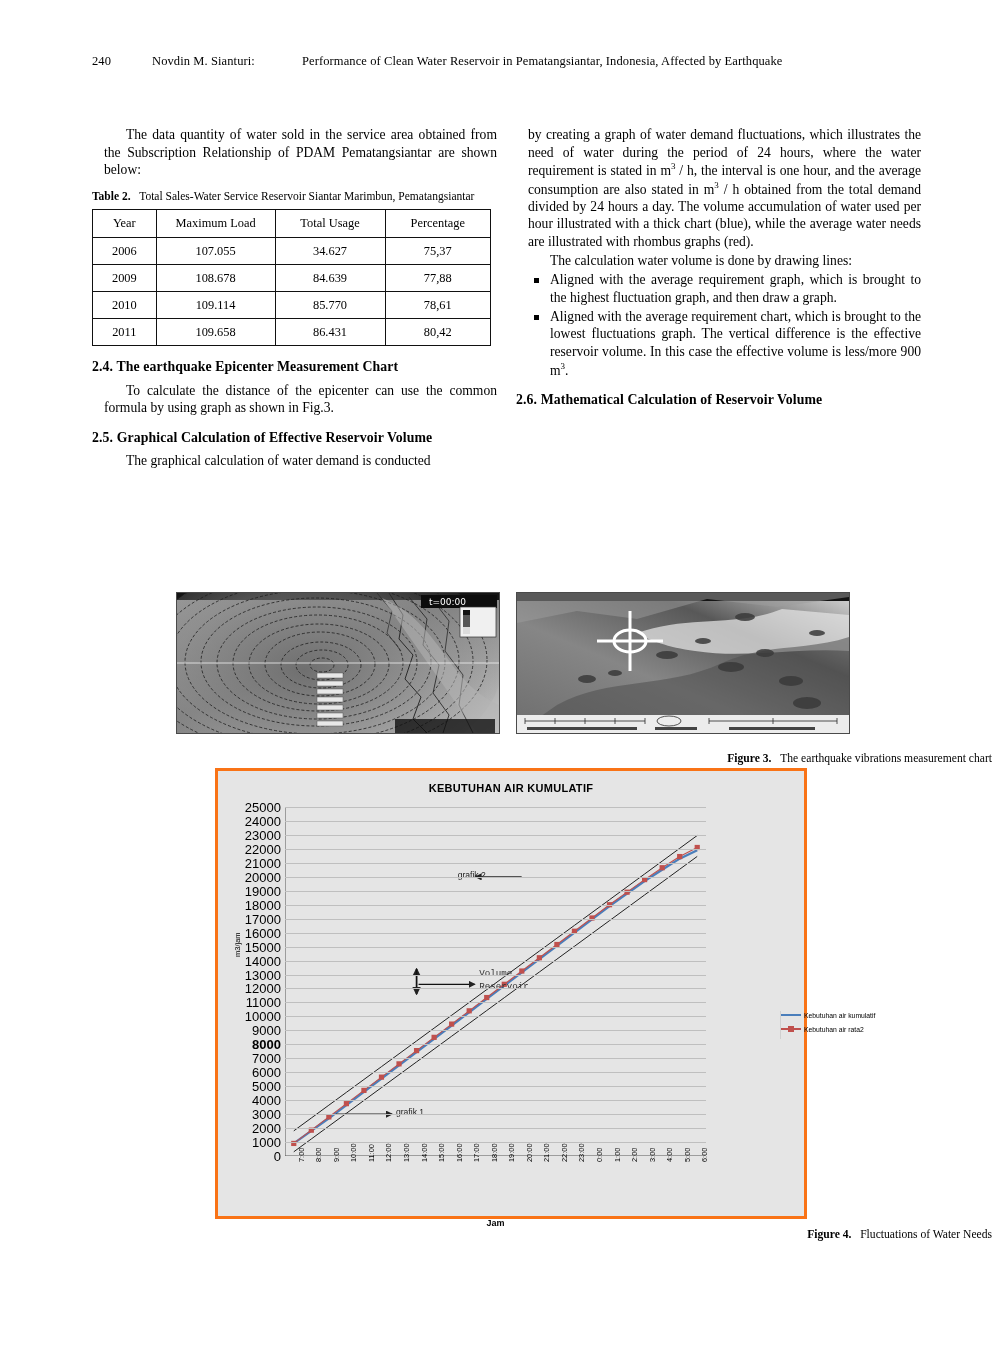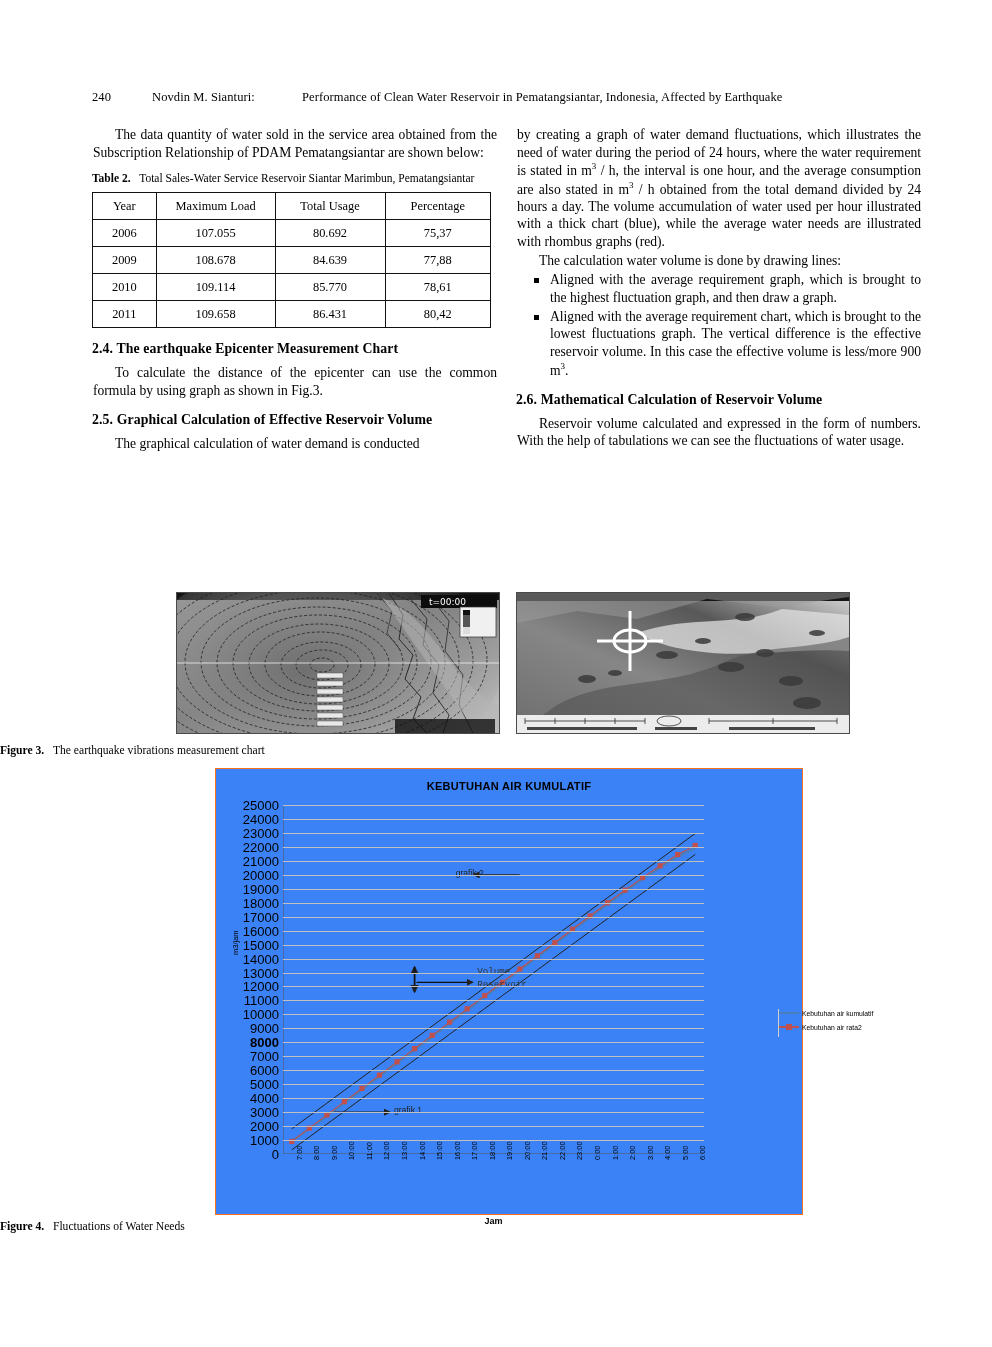--- a/index.html
+++ b/index.html
@@ -9,27 +9,27 @@
     color:#000; position:relative; overflow:hidden;
   }
   .page { position:absolute; inset:0; }
 
   
   .runhead {
     position:absolute; left:92px; top:54px; width:820px;
     font-size:12.5px; letter-spacing:.1px; white-space:nowrap;
   }
   .runhead .pno { display:inline-block; width:60px; }
-  .runhead .auth { display:inline-block; width:150px;margin-top:36px; }
+  .runhead .auth { display:inline-block; width:150px; }
 
   
   .col { position:absolute; width:405px; text-align:justify; font-size:13.6px; line-height:1.30; }
   .col-left  { left:92px;  top:126px; }
   .col-right { left:516px; top:126px; }
-  .col p { margin:0 0 1px 1px; text-align:justify; }
+  .col p { margin:0 0 1px 12px; text-align:justify; }
   .indent { text-indent:22px; }
   h3.sec {
     font-size:13.8px; font-weight:bold; margin:13px 0 6px 0;
     letter-spacing:.1px; line-height:1.2;
   }
   sup { font-size:9px; vertical-align:super; }
 
   ul.bul { margin:2px 0 0 0; padding:0 0 0 18px; list-style:none; }
   ul.bul li { position:relative; margin:0 0 1px 0; padding-left:16px; text-align:justify; }
   ul.bul li .sq {
@@ -53,31 +53,32 @@
   table.t2 .c2 { width:112px; }
   table.t2 .c3 { width:105px; }
 
   
   .figs { position:absolute; left:0; top:592px; width:992px; height:146px; }
   .imgbox { position:absolute; border:1px solid #4a4a4a; overflow:hidden; background:#8a8a8a; }
   #img-left  { left:176px; top:0;   width:322px; height:140px; }
   #img-right { left:516px; top:0;   width:332px; height:140px; }
 
   .cap {
-    position:absolute; width:992px; text-align:left;
+    position:absolute; width:992px; text-align:right;
     font-size:11.6px;
+    margin-top:8px;
   }
   .cap b { font-weight:bold; }
   #cap3 { top:744px; }
   #cap4 { top:1220px; }
 
   
   .chartframe {
     position:absolute; left:215px; top:768px; width:586px; height:445px;
-    border:1px solid #f97316; background:#3b82f6;
+    border:3px solid #f97316; background:#e5e5e5;
   }
   .chart-title {
     position:absolute; left:0; top:11px; width:586px; text-align:center;
     font-family:"Liberation Sans", sans-serif; font-size:11px; font-weight:bold;
     letter-spacing:.3px;
   }
   .plot {
     position:absolute; left:67px; top:36px; width:421px; height:349px;
   }
   .ylab {
@@ -139,21 +140,21 @@
           <th class="c0">Year</th>
           <th class="c1">Maximum Load</th>
           <th class="c2">Total Usage</th>
           <th class="c3">Percentage</th>
         </tr>
       </thead>
       <tbody>
         <tr>
           <td>2006</td>
           <td>107.055</td>
-          <td>80.692</td>
+          <td>34.627</td>
           <td>75,37</td>
         </tr>
         <tr>
           <td>2009</td>
           <td>108.678</td>
           <td>84.639</td>
           <td>77,88</td>
         </tr>
         <tr>
           <td>2010</td>
@@ -181,21 +182,20 @@
     <p><span>by creating a graph of water demand fluctuations, which illustrates the need of water during the period of 24 hours, where the water requirement is stated in m</span><sup>3</sup><span> / h, the interval is one hour, and the average consumption are also stated in m</span><sup>3</sup><span> / h obtained from the total demand divided by 24 hours a day. The volume accumulation of water used per hour illustrated with a thick chart (blue), while the average water needs are illustrated with rhombus graphs (red).</span></p>
 
     <p class="indent">The calculation water volume is done by drawing lines:</p>
 
     <ul class="bul">
       <li><span class="sq"></span><span>Aligned with the average requirement graph, which is brought to the highest fluctuation graph, and then draw a graph.</span></li>
       <li><span class="sq"></span><span>Aligned with the average requirement chart, which is brought to the lowest fluctuations graph. The vertical difference is the effective reservoir volume. In this case the effective volume is less/more 900 m</span><sup>3</sup><span>.</span></li>
     </ul>
 
     <h3 class="sec">2.6. Mathematical Calculation of Reservoir Volume</h3>
-    <p class="indent">Reservoir volume calculated and expressed in the form of numbers. With the help of tabulations we can see the fluctuations of water usage.</p>
   </div>
 
   <div class="figs">
     <div class="imgbox" id="img-left">
       <svg width="322" height="140" viewBox="0 0 322 140">
         <defs>
           <linearGradient id="seaG" x1="0" y1="0" x2="1" y2="1">
             <stop offset="0%" stop-color="#9b9b9b"></stop>
             <stop offset="45%" stop-color="#7e7e7e"></stop>
             <stop offset="75%" stop-color="#a6a6a6"></stop>

